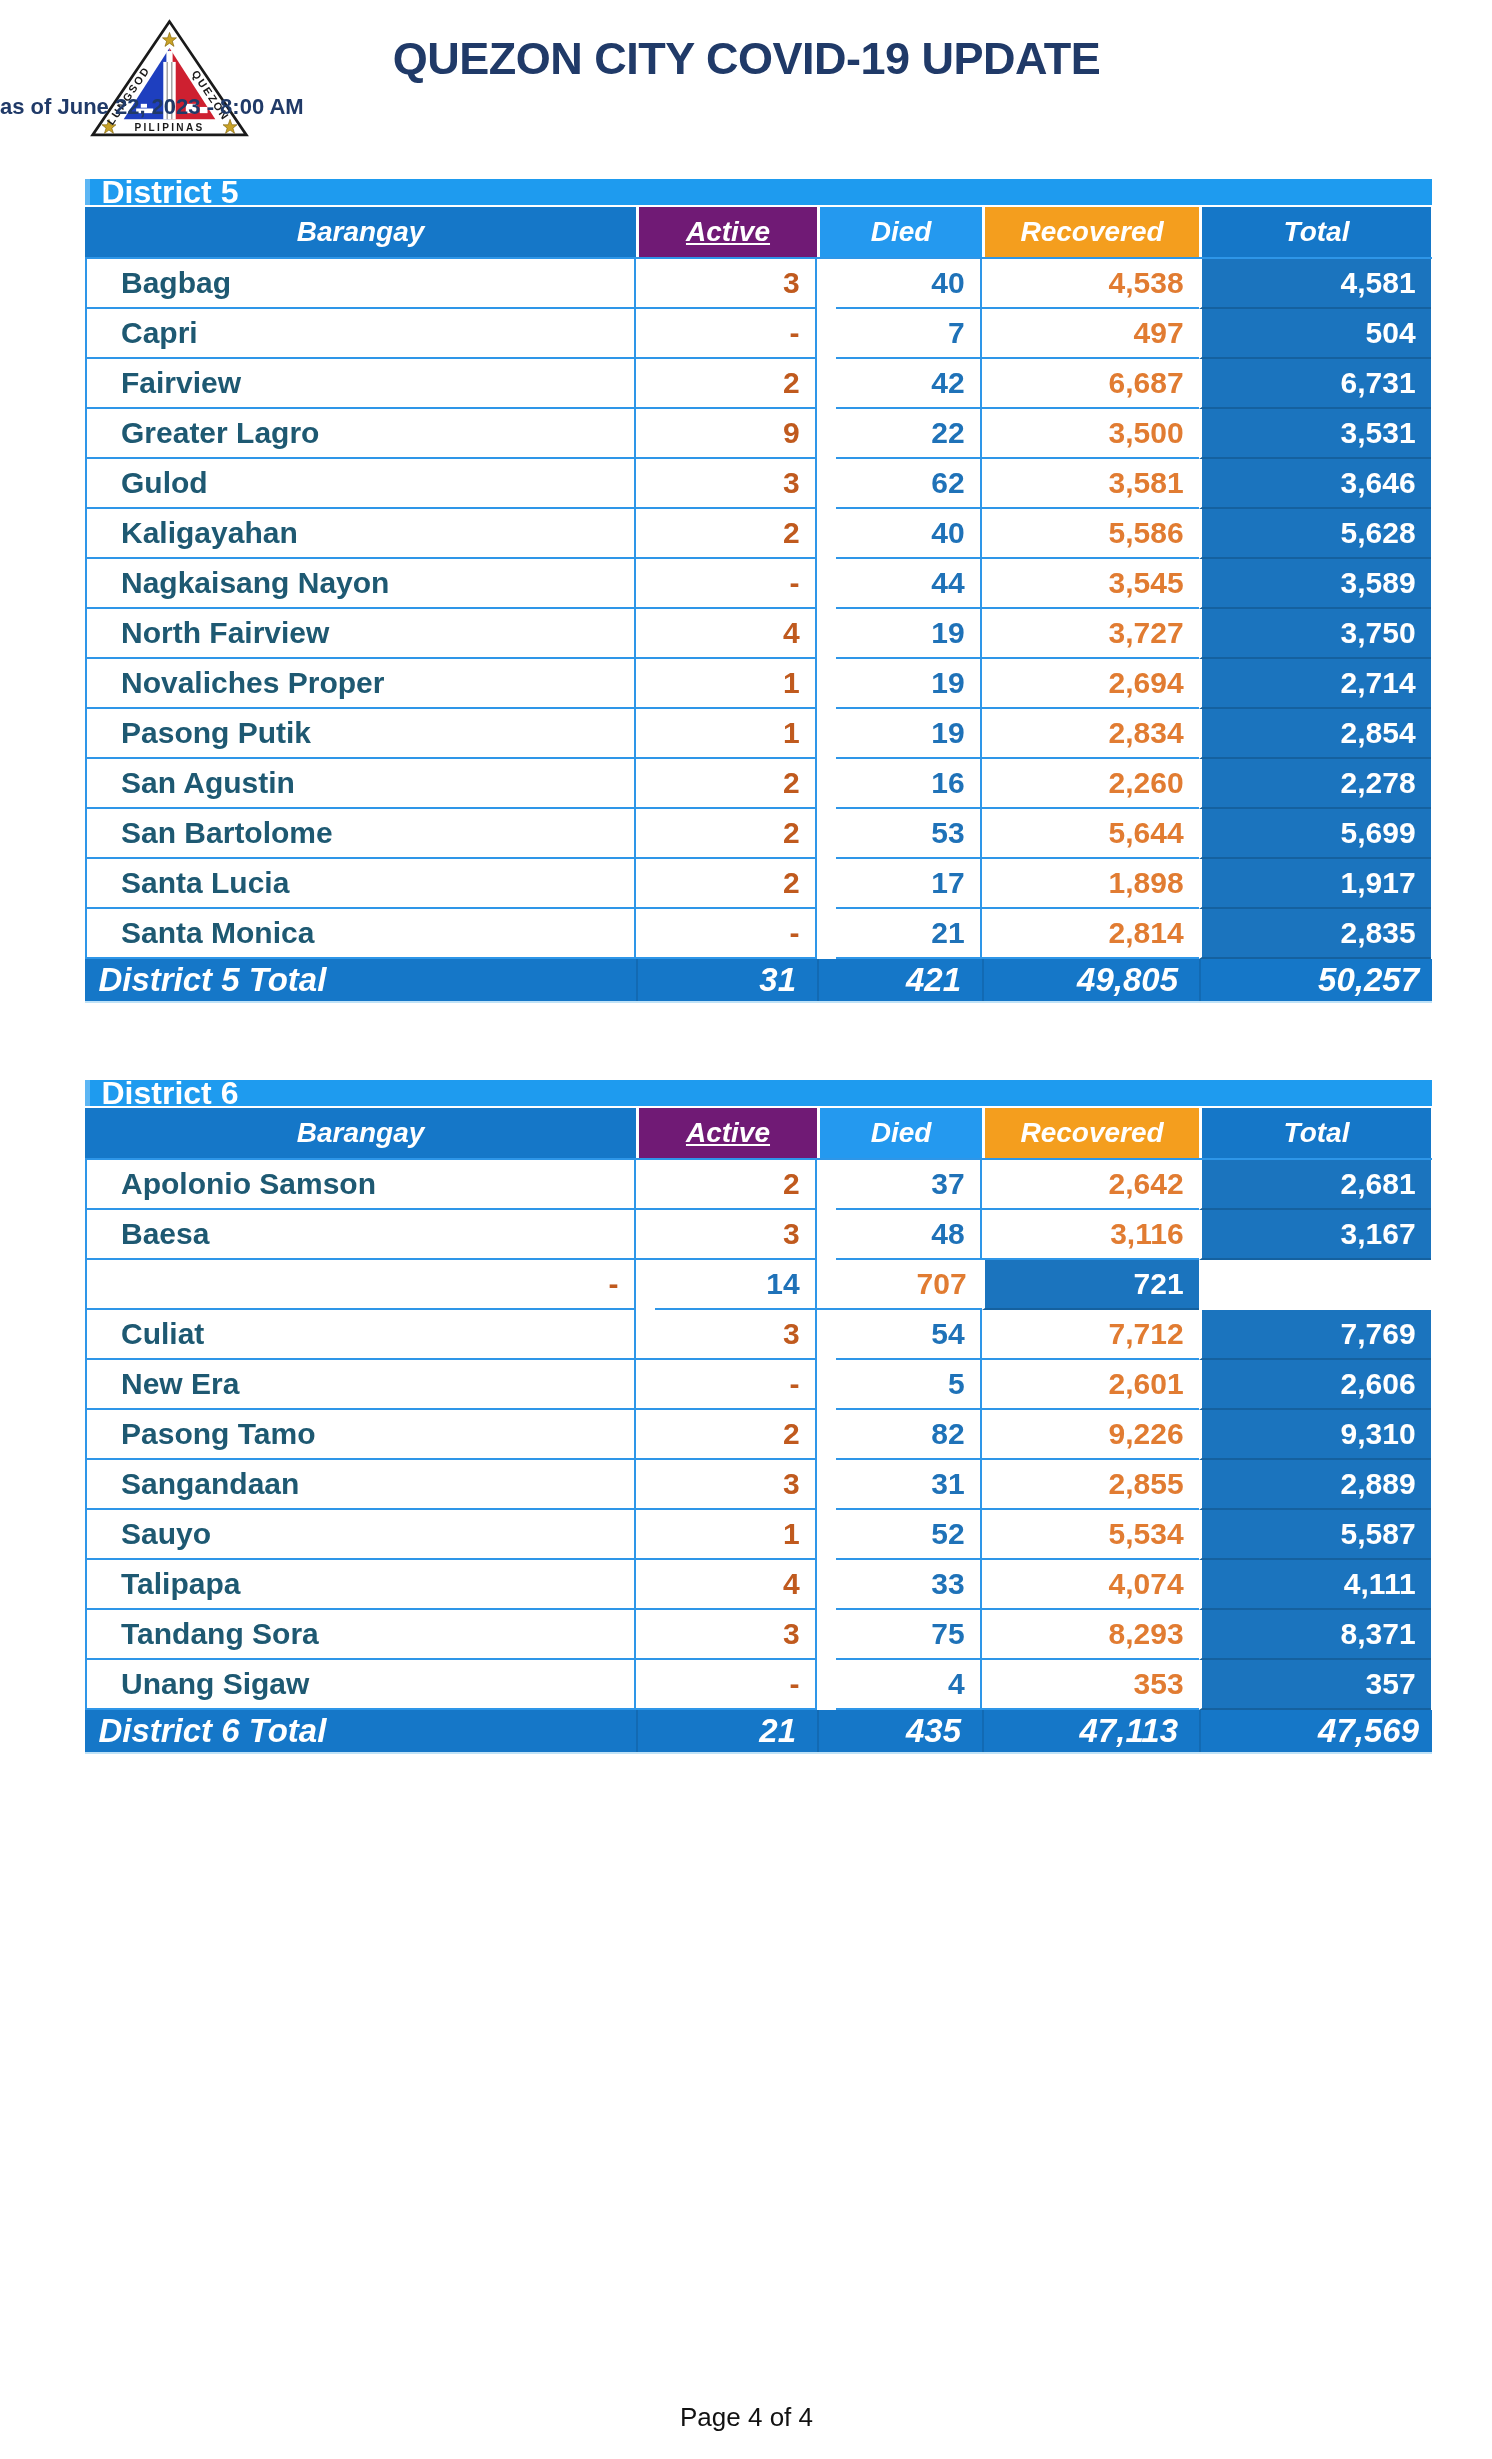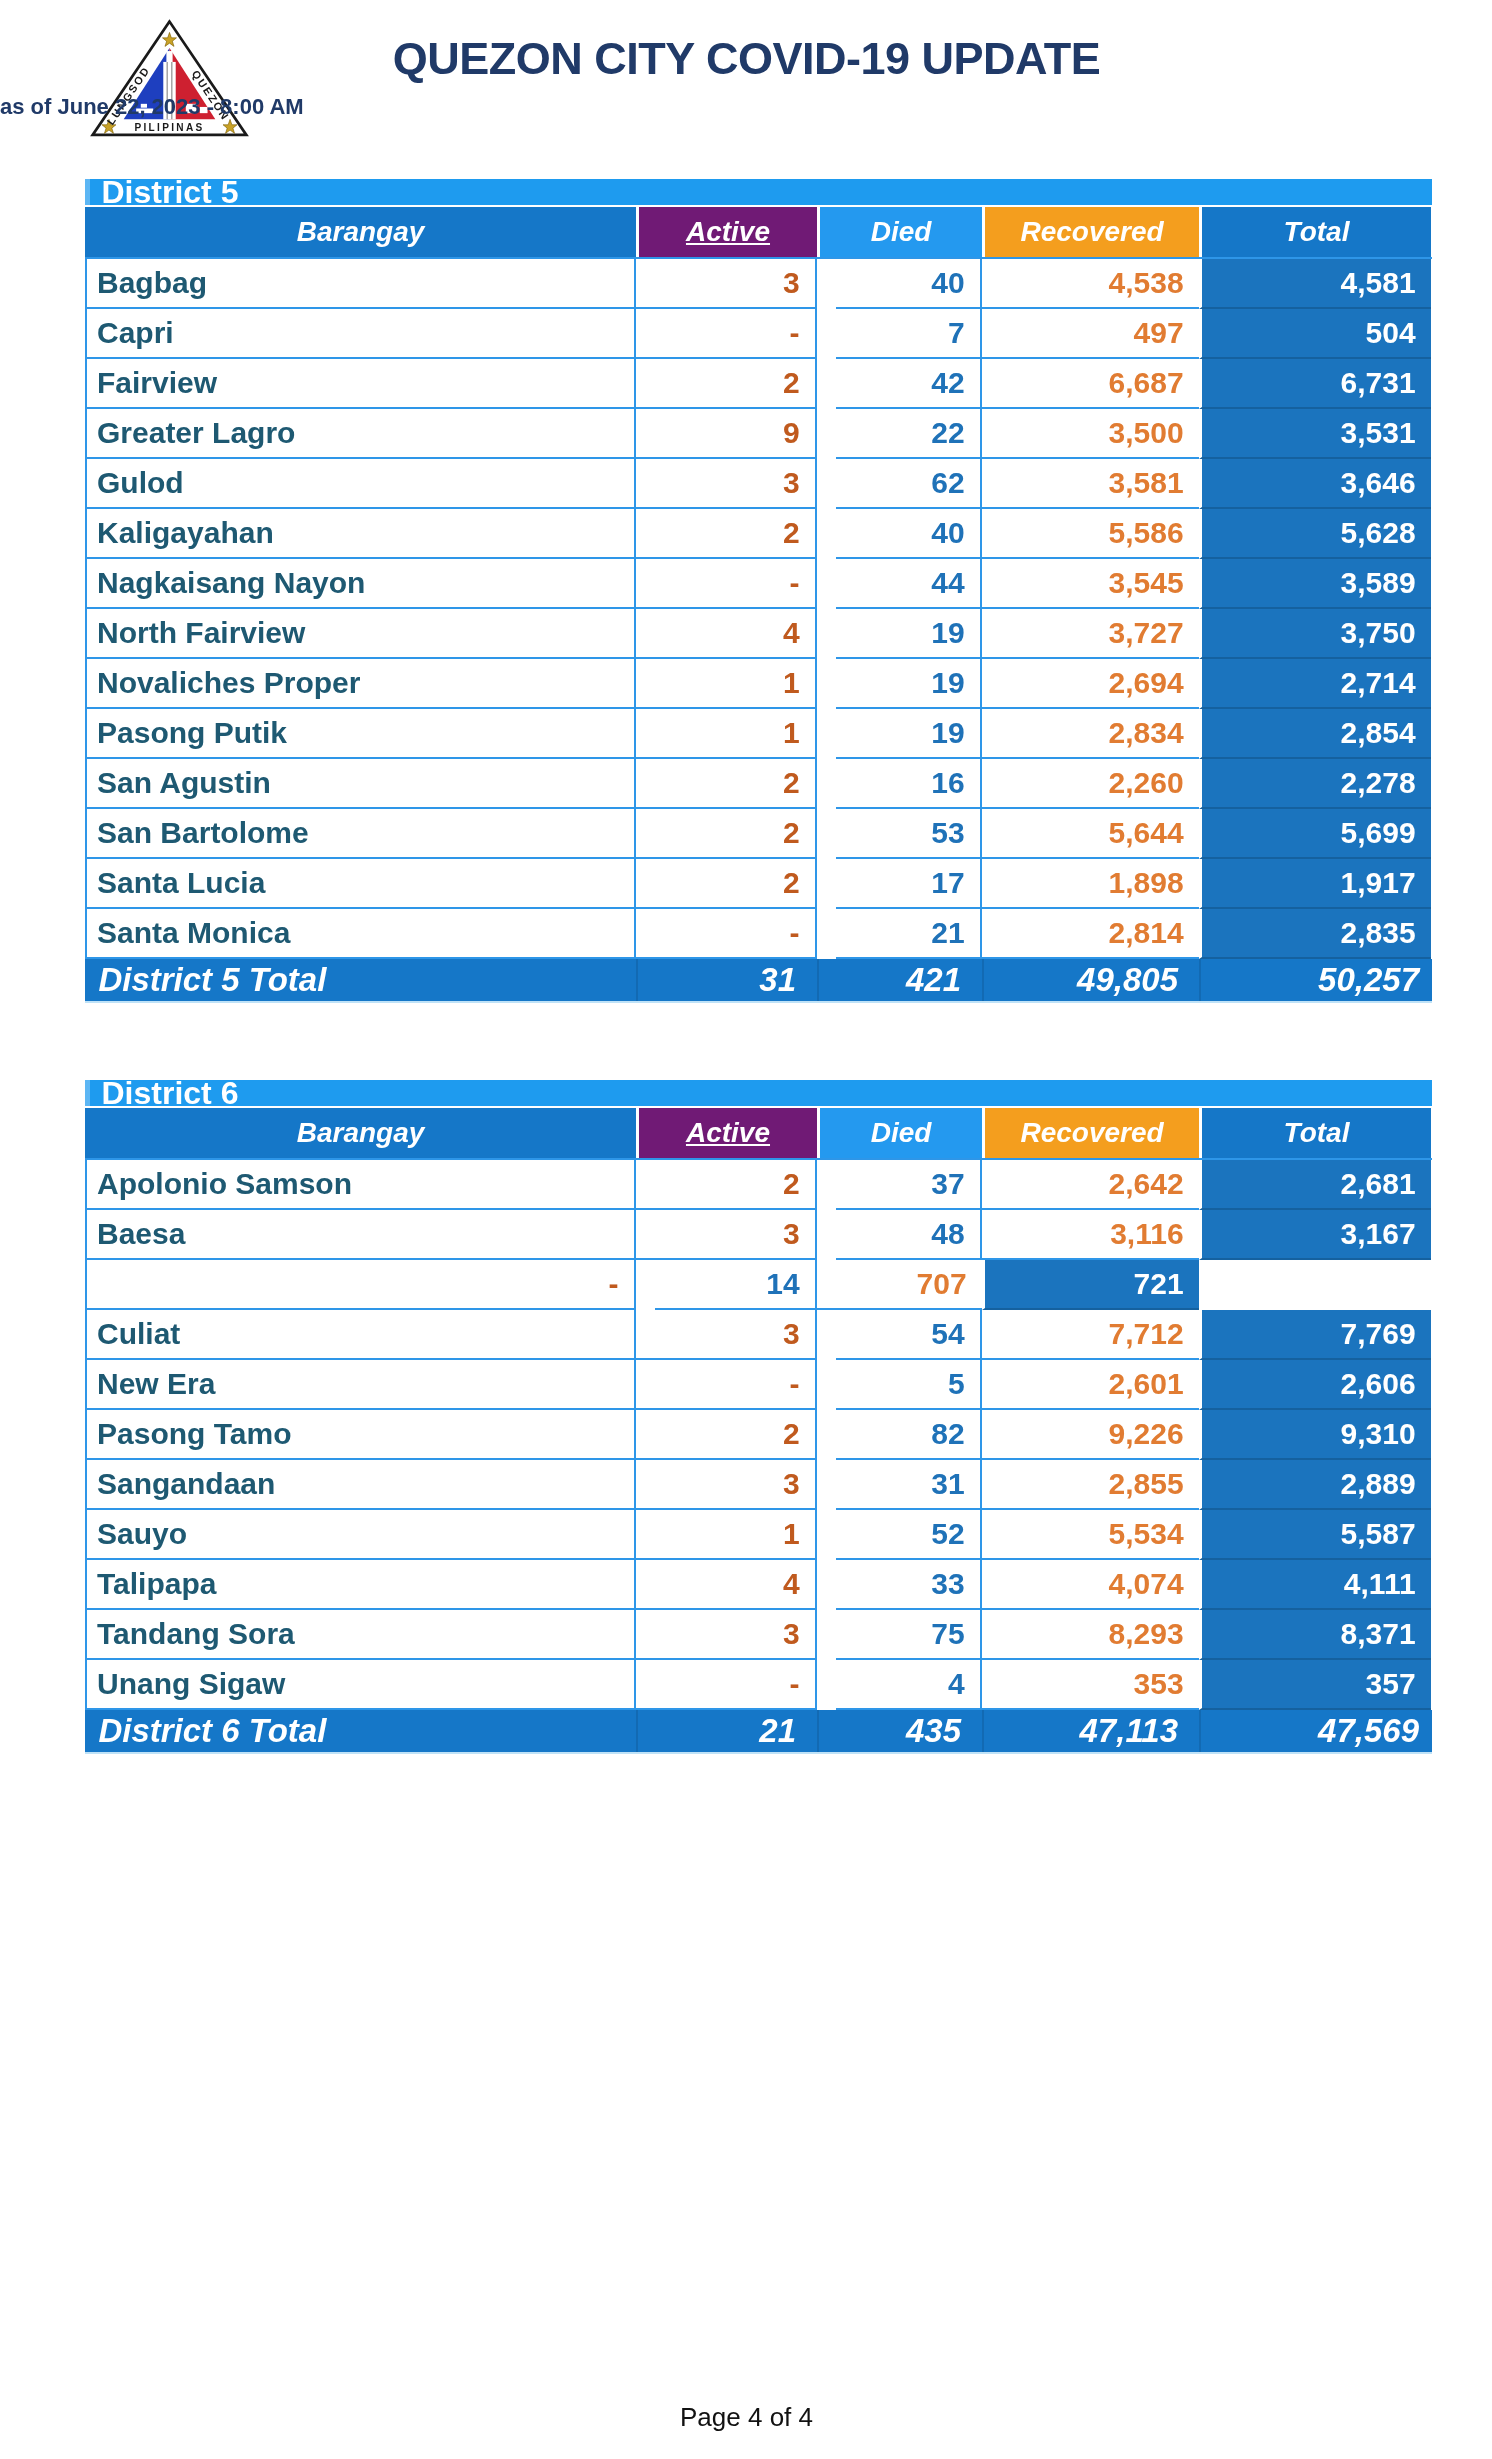--- a/index.html
+++ b/index.html
@@ -29,21 +29,21 @@
   .hc.c-barangay { background: #1577C8; }
   .hc.c-active   { background: #701a75; text-decoration: underline; }
   .hc.c-died     { background: #2499EF; }
   .hc.c-recovered{ background: #F49E1E; }
   .hc.c-total    { background: #1577C8; }
 
   .rows { border-top: 2.9px solid #2E96E8; border-left: 2.9px solid #2E96E8; }
   .row { display: grid; grid-template-columns: 549px 181px 165px 217px 232px; height: 50px; background: #ffffff; }
   .cell { display: flex; align-items: center; font-weight: bold; font-size: 30px;
           border-bottom: 2.9px solid #2E96E8; }
-  .cell.name { color: #1E5972; padding-left: 10px; border-right: 2.9px solid #2E96E8; }
+  .cell.name { color: #1E5972; padding-left: 34px; border-right: 2.9px solid #2E96E8; }
   .cell.num  { justify-content: flex-end; padding-right: 15.4px; }
   .cell.active    { color: #C05A1E; border-right: 2.9px solid #2E96E8; }
   .cell.died      { color: #1F72B8; border-right: 2.9px solid #2E96E8; margin-left: 19px; }
   .cell.recovered { color: #E17C32; }
   .cell.total     { color: #ffffff; background: #1B74BE; border-left: 3.8px solid #ffffff;
                     border-bottom-color: #15619F; }
 
   .trow { display: grid; grid-template-columns: 551px 181px 165px 217px 232px; height: 44px;
           background: #1577C8; color: #ffffff; font-weight: bold; font-style: italic;
           border-bottom: 2.9px solid #BFE2F7; }

